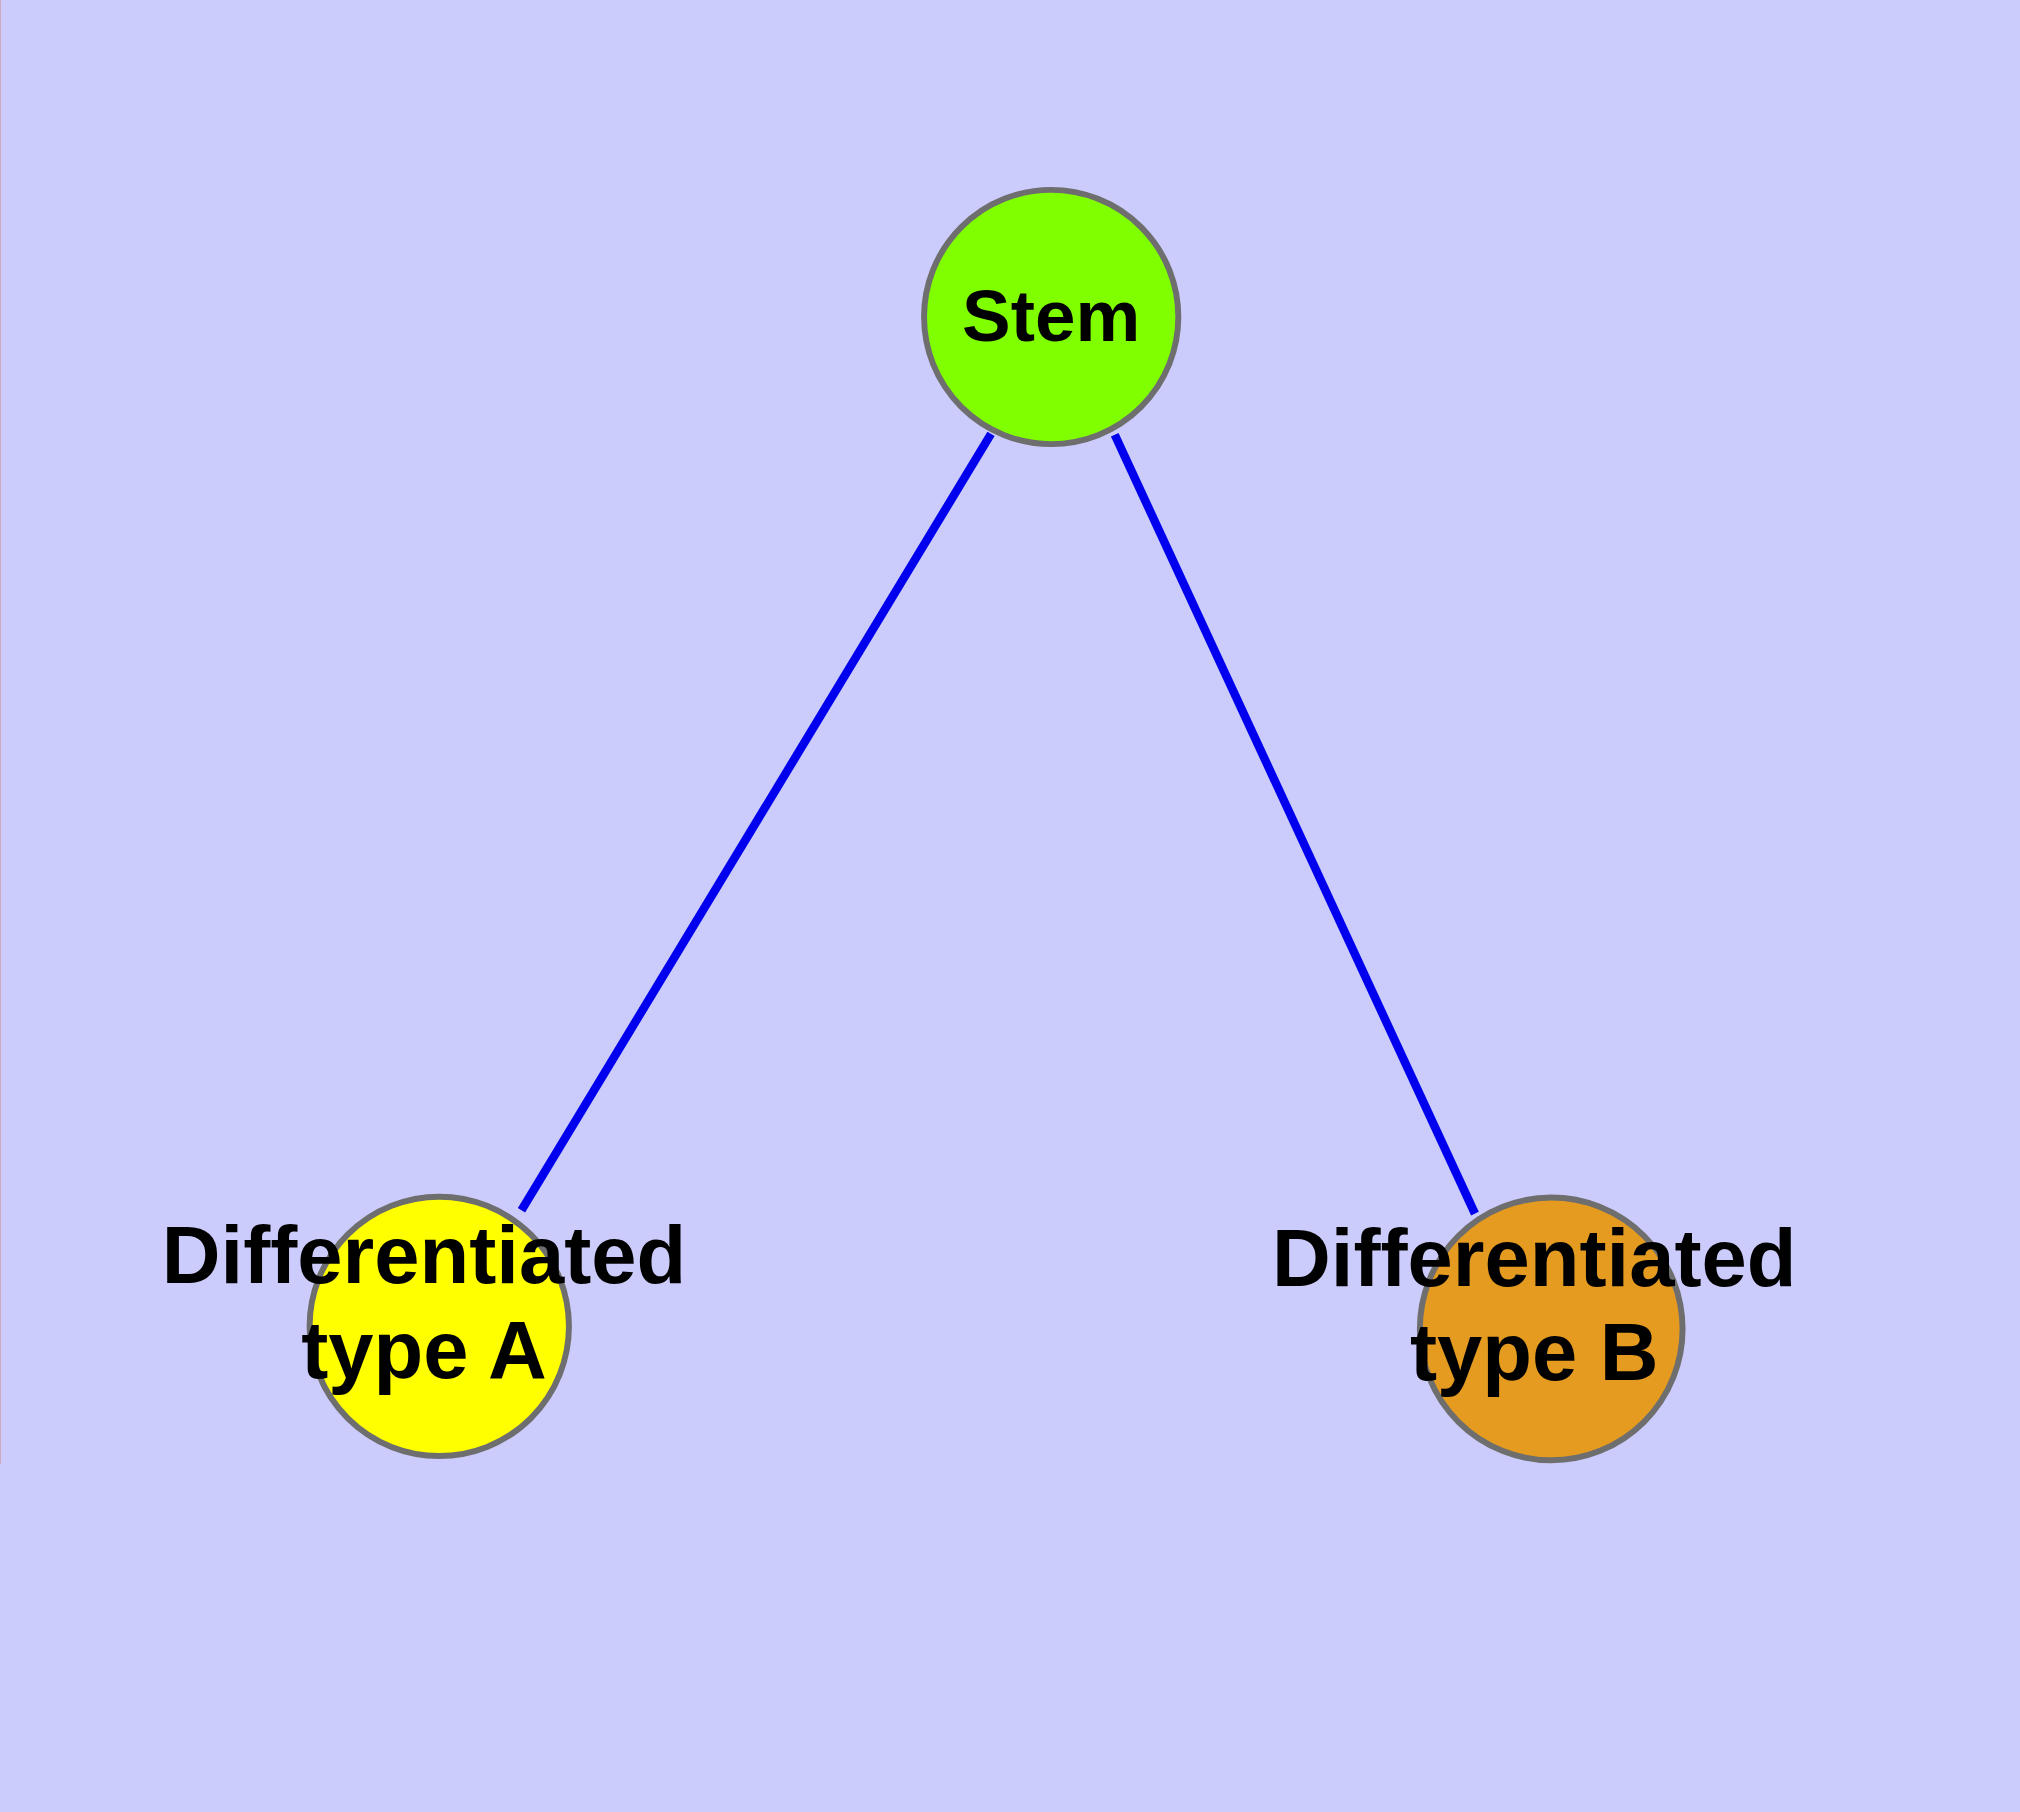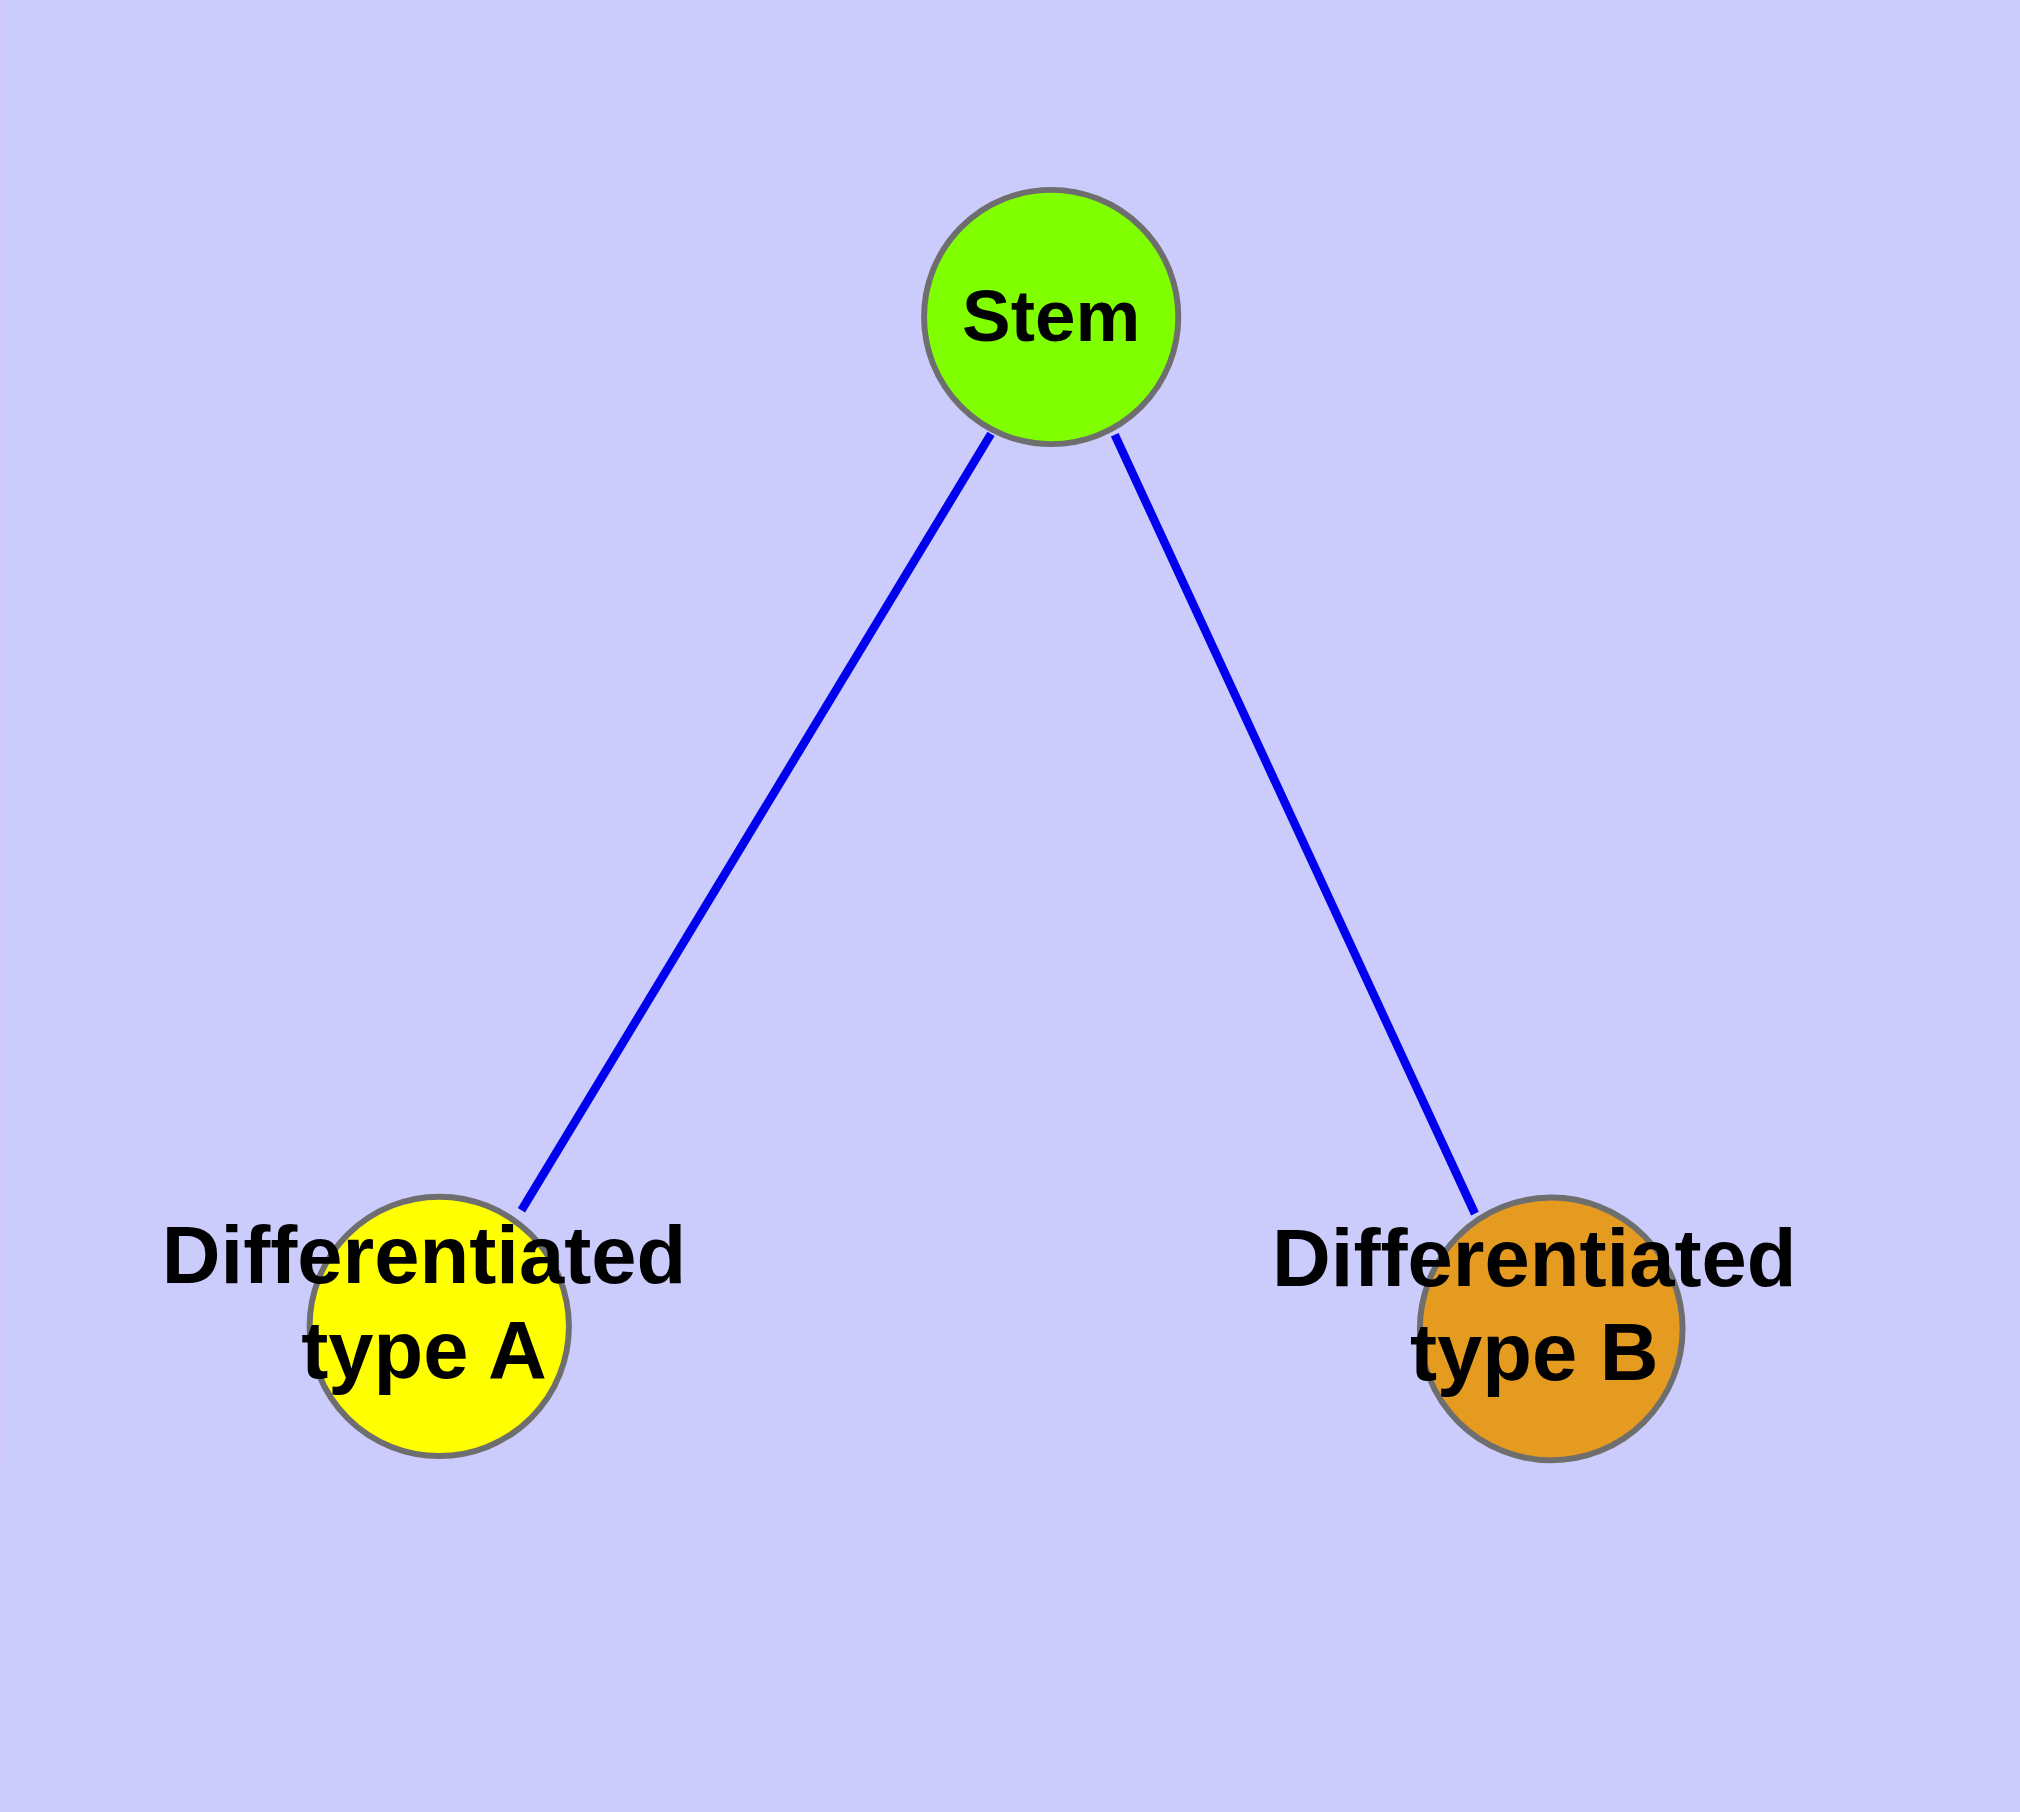--- a/index.html
+++ b/index.html
@@ -8,21 +8,21 @@
     padding: 0;
     background: #ccccfc;
   }
   body {
     font-family: "Liberation Sans", sans-serif;
   }
   #canvas-root {
     position: relative;
     width: 2021px;
     height: 1464px;
-    background: #f0abfc;
+    background: #c2410c;
     overflow: hidden;
     text-decoration: underline;
   }
   #graph-svg {
     position: absolute;
     top: 0;
     left: 0;
     width: 2021px;
     height: 1812px;
     display: block;

